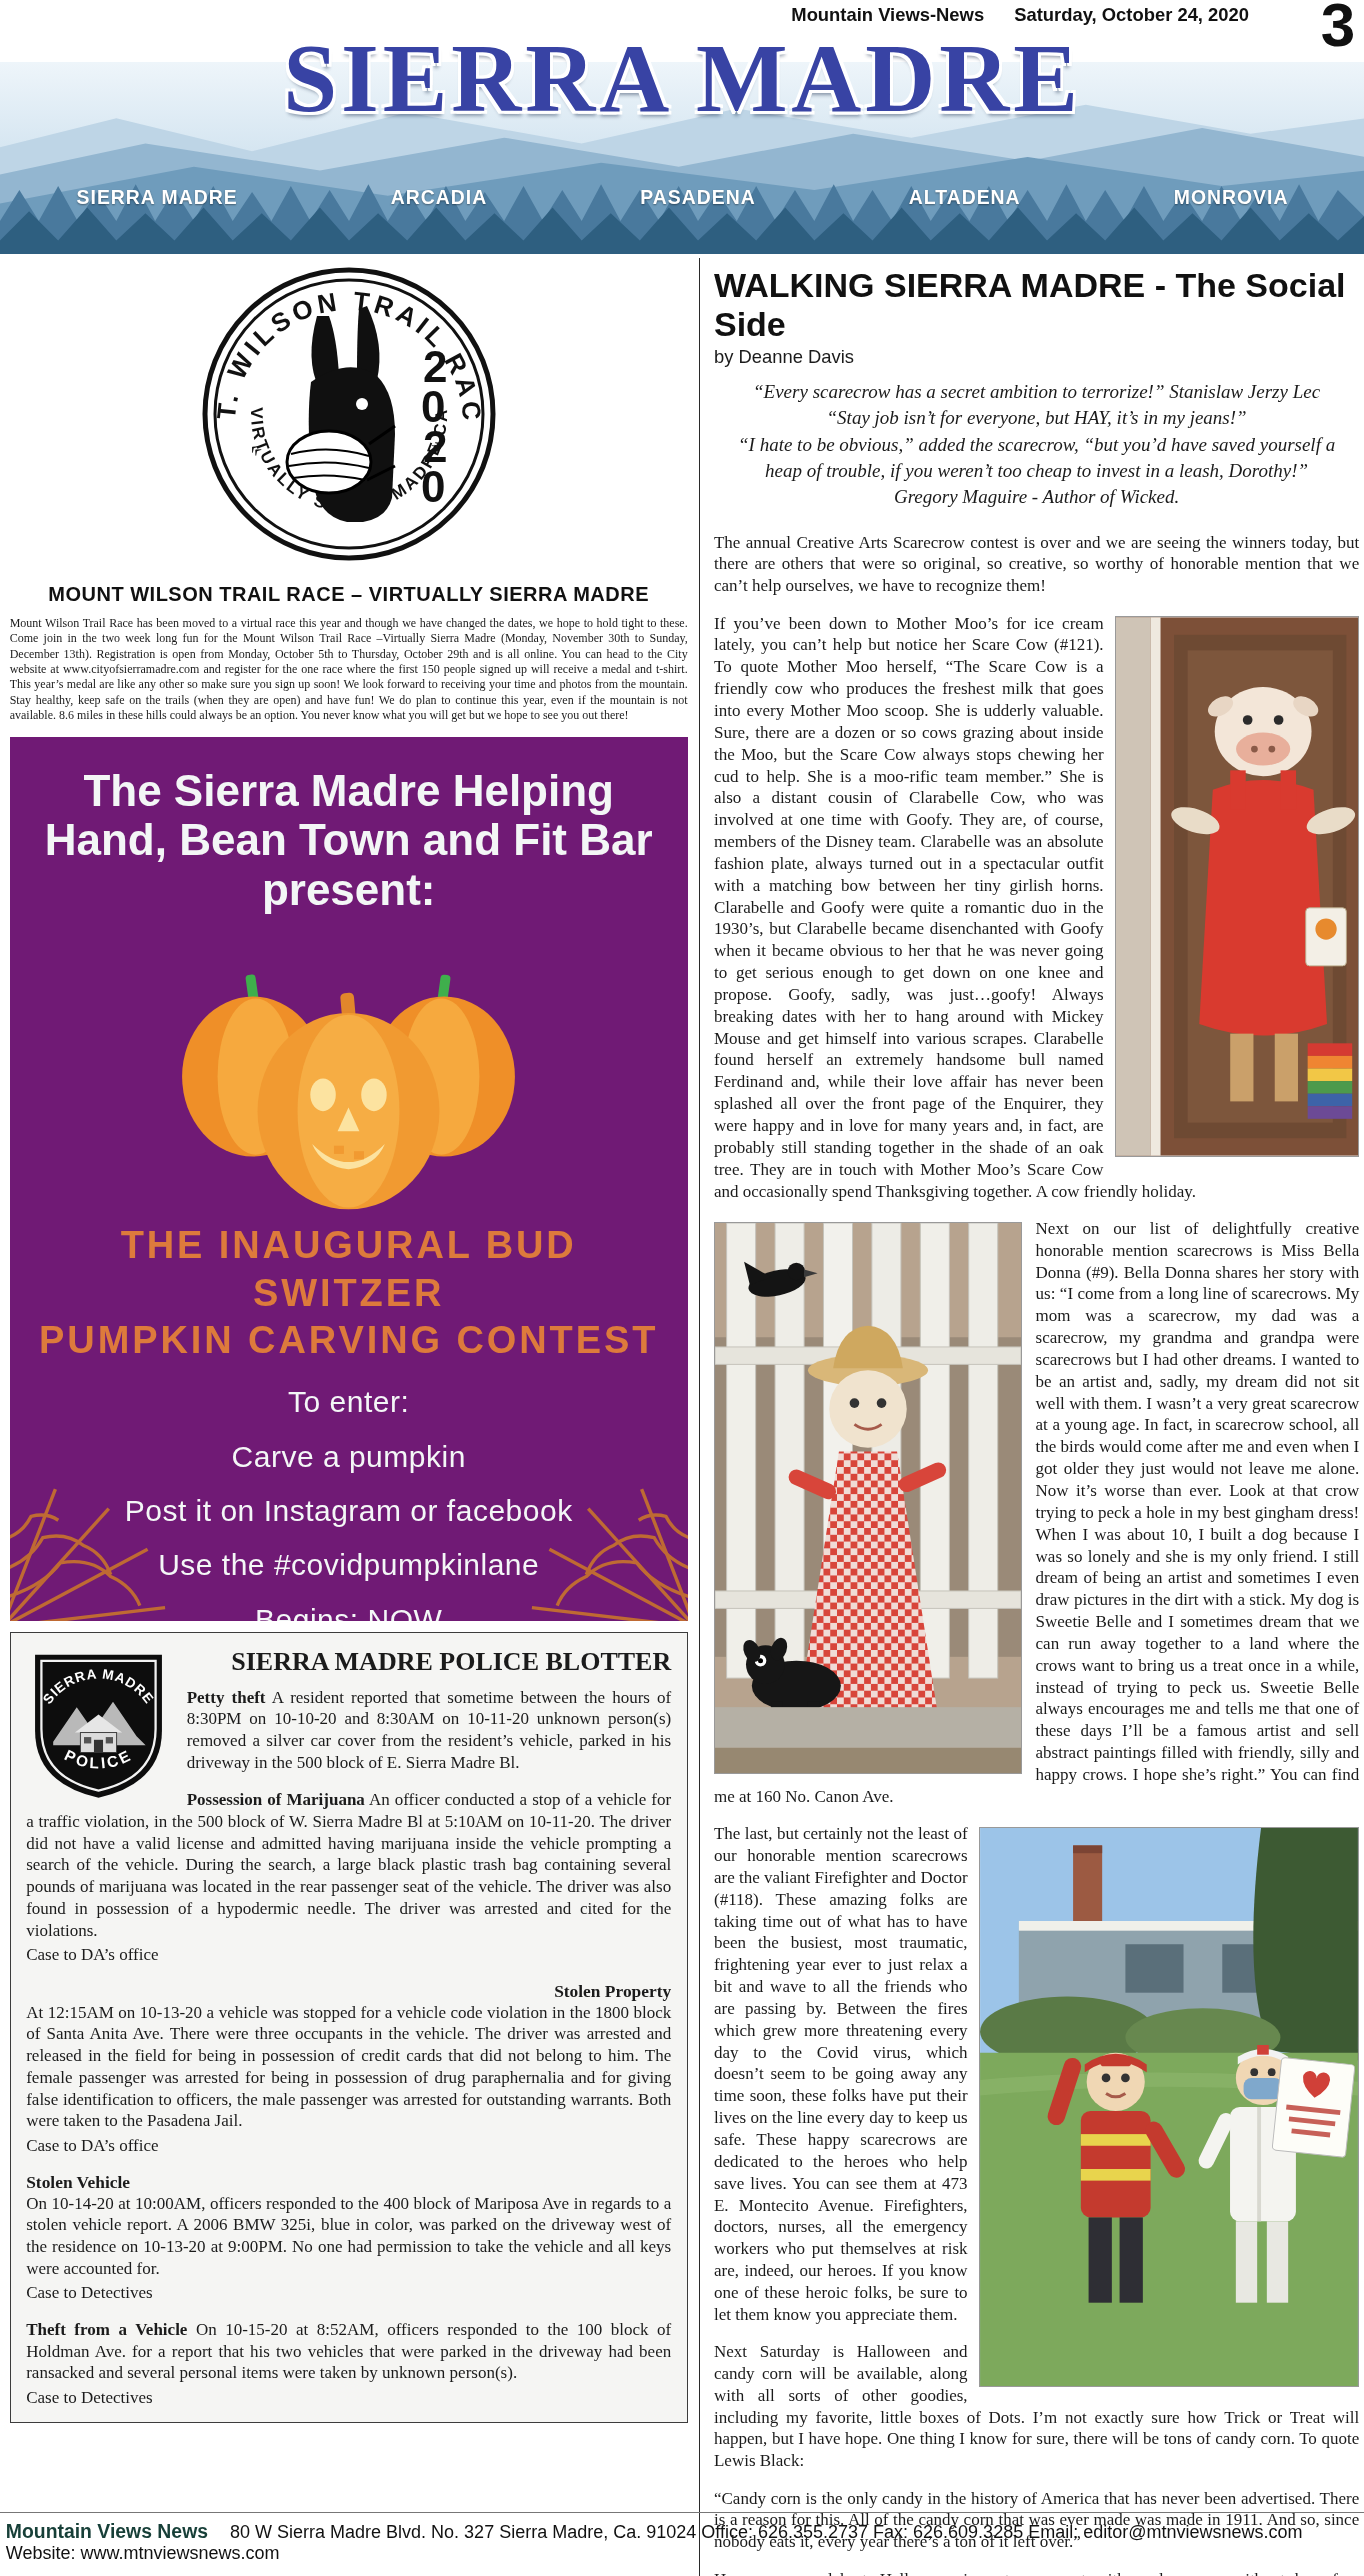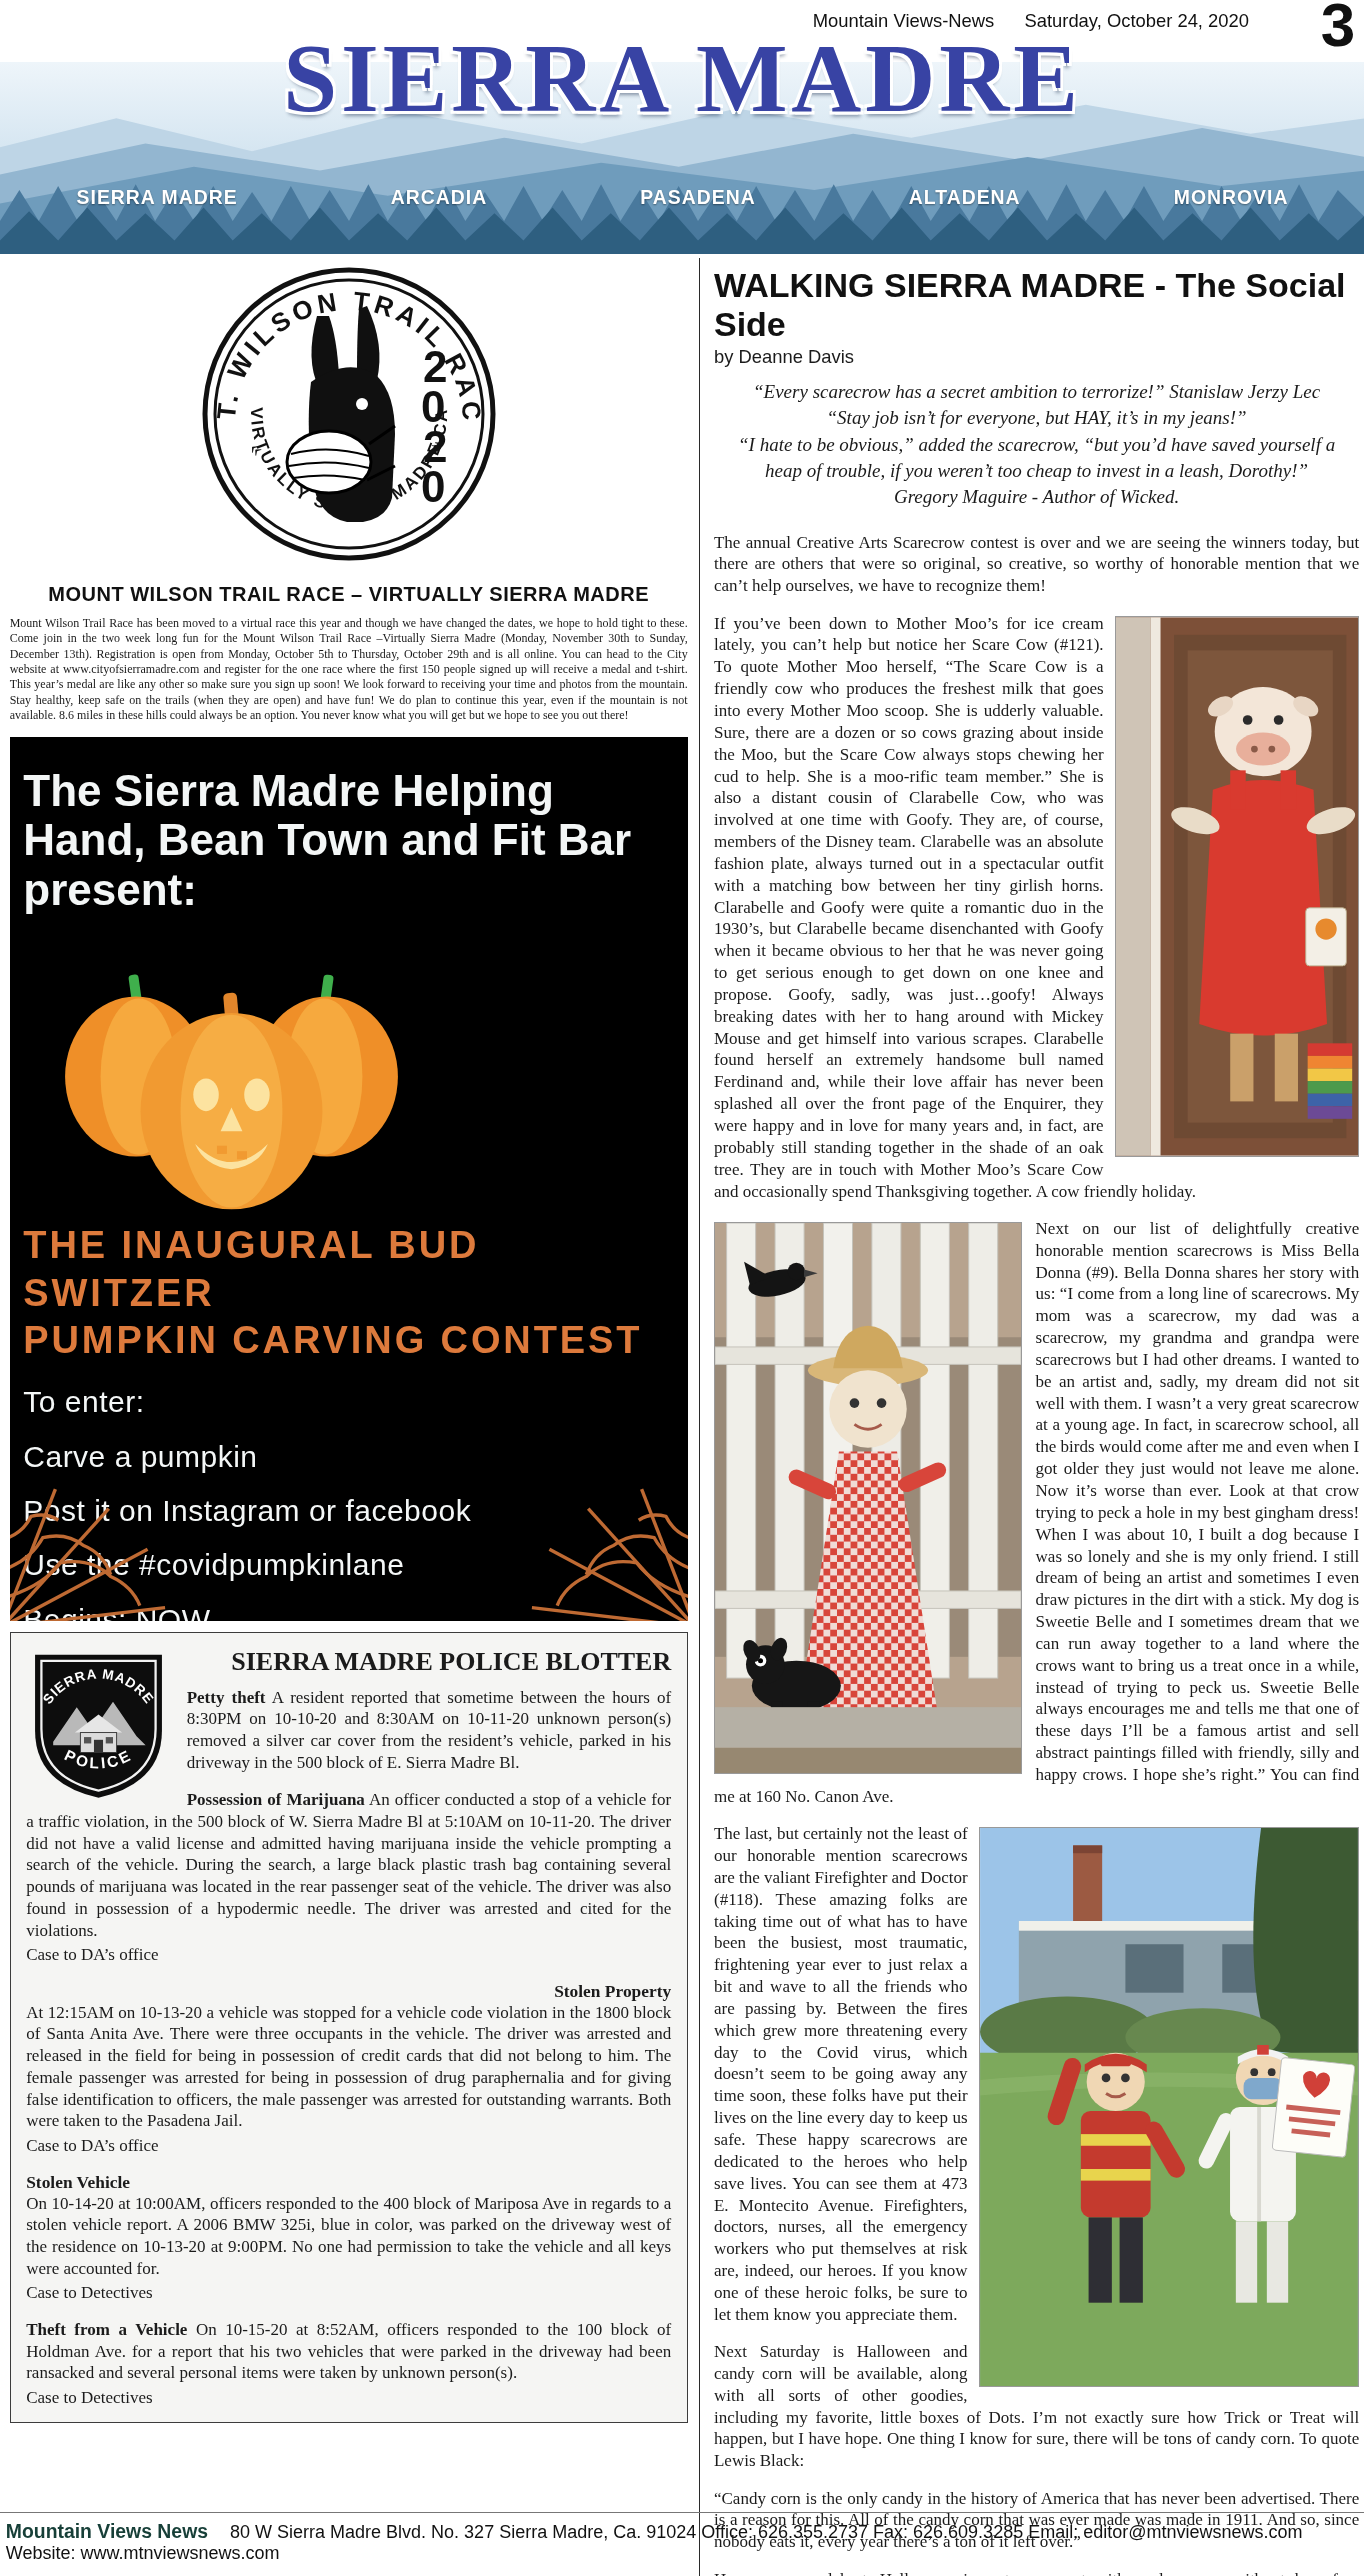--- a/index.html
+++ b/index.html
@@ -1,21 +1,21 @@
 <!DOCTYPE html>
 <html><head>
 <meta charset="utf-8">
 <style>
   html,body{margin:0;padding:0;background:#fff;}
   #page{width:1365px;height:2576px;position:relative;background:#fff;overflow:hidden;
         font-family:"Liberation Serif",serif;color:#1b1b1b;}
   
   #topstrip{position:relative;height:29px;}
-  #paperline{position:absolute;top:10px;right:116px;font-family:"Liberation Sans",sans-serif;
-             font-weight:normal;font-size:18.4px;color:#111;}
+  #paperline{position:absolute;top:4px;right:116px;font-family:"Liberation Sans",sans-serif;
+             font-weight:bold;font-size:18.4px;color:#111;}
   #paperline span{margin-left:25px;}
   #pagenum{position:absolute;top:-5.8px;right:9.7px;font-family:"Liberation Sans",sans-serif;
            font-weight:bold;font-size:62px;color:#111;line-height:1;}
   #banner{position:relative;height:225px;}
   #banner svg.mtn{position:absolute;left:0;top:33px;width:1365px;height:192px;}
   #mast-title{position:absolute;top:-5.8px;left:0;width:100%;text-align:center;
       font-family:"Liberation Serif",serif;font-weight:bold;font-size:97px;letter-spacing:3.9px;
       color:#3843a4;z-index:3;
       text-shadow:-2.9px -2.9px 0 #fff,2.9px -2.9px 0 #fff,-2.9px 2.9px 0 #fff,2.9px 2.9px 0 #fff,0 4.8px 3.9px rgba(20,40,70,.45);}
   #cities{position:absolute;top:157px;left:0;width:100%;display:flex;justify-content:space-around;
@@ -24,22 +24,22 @@
   
   #main{display:flex;padding:3.9px 5.8px 0 9.7px;}
   #leftcol{width:678px;flex:none;padding-right:7.8px;}
   #rightcol{flex:1;border-left:1.9px solid #2a2a2a;padding-left:13.6px;margin-left:3.9px;}
   
   #trail-logo-wrap{text-align:center;margin-top:5.8px;}
   h2.trailhead{font-family:"Liberation Sans",sans-serif;font-size:20px;margin:15.5px 0 9.7px;
       text-align:center;letter-spacing:0.5px;color:#111;}
   p.body{font-size:12px;line-height:1.28;text-align:justify;margin:0 0 13.6px;}
   
-  #poster{background:#000000;color:#fff;margin-top:5.8px;padding:29px 13.6px 7.8px;position:relative;
-          height:847px;text-align:left;overflow:hidden;}
+  #poster{background:#701a75;color:#fff;margin-top:5.8px;padding:29px 13.6px 7.8px;position:relative;
+          height:847px;text-align:center;overflow:hidden;}
   #poster .phead{font-family:"Liberation Sans",sans-serif;font-weight:bold;font-size:44px;
       line-height:1.12;color:#f3f6f6;}
   #poster .ptitle{font-family:"Liberation Sans",sans-serif;font-weight:bold;font-size:38px;
       line-height:1.25;color:#dd7a3c;letter-spacing:2.9px;margin-top:5.8px;}
   #poster .pline{font-family:"Liberation Sans",sans-serif;font-size:30px;color:#f4f7f7;
       margin-top:20.4px;letter-spacing:0.5px;}
   #poster svg.web{position:absolute;bottom:-5.8px;}
   #web-l{left:-7.8px;}
   #web-r{right:-7.8px;transform:scaleX(-1);}
   

